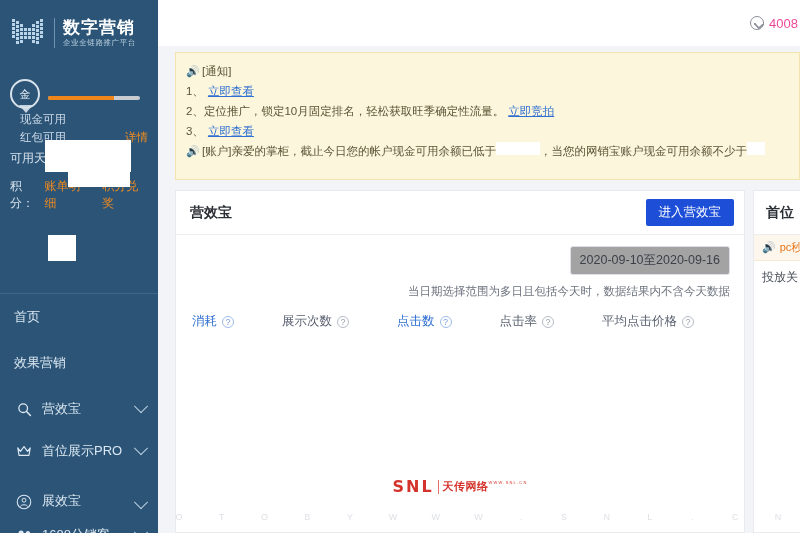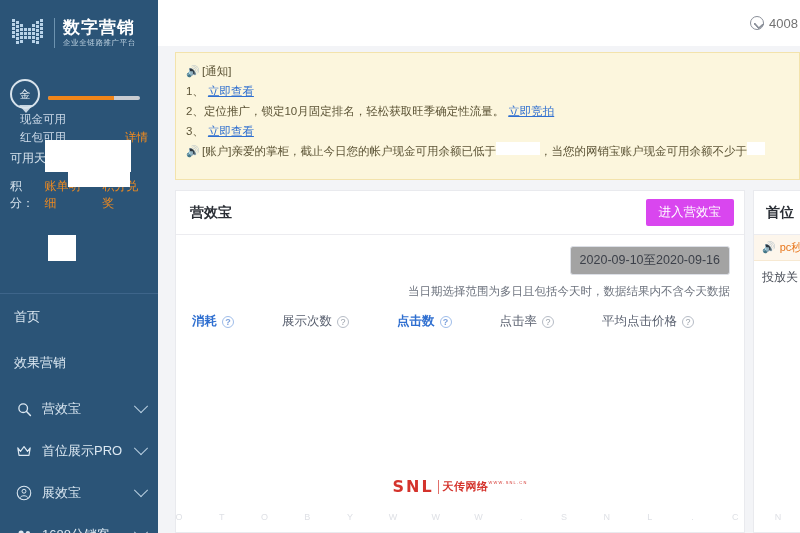--- a/index.html
+++ b/index.html
@@ -28,21 +28,21 @@
     width: 14px; height: 14px; border-radius: 50%;
     border: 1px solid #8a8f99; display: inline-block;
     position: relative; flex: 0 0 auto;
   }
   .phone-ico::after {
     content: ""; position: absolute; left: 3.5px; top: 3px;
     width: 6px; height: 6px;
     border-left: 2px solid #8a8f99; border-bottom: 2px solid #8a8f99;
     transform: rotate(-42deg); border-radius: 1px;
   }
-  .phone-num { font-size: 13px; color: #737373; white-space: nowrap; }
+  .phone-num { font-size: 13px; color: #ec4899; white-space: nowrap; }
 
   
   .brand {
     position: absolute; top: 0; left: 0;
     width: 158px; height: 66px;
     background: #2b5477;
     display: flex; align-items: center;
     padding-left: 8px; gap: 8px;
     z-index: 7;
   }
@@ -164,42 +164,42 @@
     width: 570px; height: 343px;
     background: #ffffff; border: 1px solid #e9eaee;
     overflow: hidden;
   }
   .card-head {
     height: 44px; border-bottom: 1px solid #ececf0;
     display: flex; align-items: center; padding: 0 10px 0 14px;
   }
   .card-title { font-size: 14px; font-weight: bold; color: #2b2f36; }
   .enter-btn {
-    margin-left: auto; background: #d946ef; color: #ffffff;
+    margin-left: auto; background: #1d4ed8; color: #ffffff;
     font-size: 12.5px; border: none; border-radius: 2px;
     padding: 7px 13px; cursor: pointer; line-height: 1;
   }
   .date-row { display: flex; justify-content: flex-end; padding: 11px 14px 0 0; }
   .date-box {
     border: 1px solid #dcdfe6; border-radius: 3px;
     padding: 5px 9px; font-size: 12.5px; color: #3c4049; background: #a3a3a3;
   }
   .date-hint {
     text-align: right; padding: 9px 14px 0 0;
     font-size: 11.5px; color: #6c727d;
   }
   .metrics {
     display: flex; padding: 14px 4px 0 16px; align-items: center;
   }
   .metric {
     display: flex; align-items: center; gap: 5px;
     font-size: 12.5px; color: #5a6170; margin-right: 48px;
     white-space: nowrap; cursor: pointer;
   }
-  .metric.active { color: #2f6fd0; font-weight: bold; }
+  .metric.active { color: #2f6fd0; font-weight: normal; }
   .qmark {
     width: 12px; height: 12px; border-radius: 50%;
     border: 1px solid #b6bcc6; color: #9aa1ab;
     font-size: 9px; line-height: 10px; text-align: center;
     display: inline-block; flex: 0 0 auto;
   }
   .metric.active .qmark { border-color: #9fbdea; color: #7ba0dc; }
 
   
   .wm {
@@ -370,21 +370,21 @@
       <div class="nav-item" style="margin-top:8px;">
         <span class="nav-ico">
           <svg width="16" height="14" viewBox="0 0 18 15">
               <path d="M2 4 L5 8 L9 2.5 L13 8 L16 4 L14.6 12.5 L3.4 12.5 Z" fill="none" stroke="#dce8f2" stroke-width="1.3" stroke-linejoin="round"></path>
             </svg>
         </span>
         <span class="nav-label">首位展示PRO</span>
         <span class="chev"></span>
       </div>
 
-      <div class="nav-item" style="margin-top:8px;">
+      <div class="nav-item" style="margin-top:8px;align-items:flex-end;">
         <span class="nav-ico">
           <svg width="16" height="16" viewBox="0 0 18 18">
               <circle cx="9" cy="9" r="7.6" fill="none" stroke="#dce8f2" stroke-width="1.2"></circle>
               <circle cx="9" cy="7" r="2.2" fill="none" stroke="#dce8f2" stroke-width="1.1"></circle>
               <path d="M4.8 14.2 C5.8 11.4 12.2 11.4 13.2 14.2" fill="none" stroke="#dce8f2" stroke-width="1.1"></path>
             </svg>
         </span>
         <span class="nav-label">展效宝</span>
         <span class="chev"></span>
       </div>

